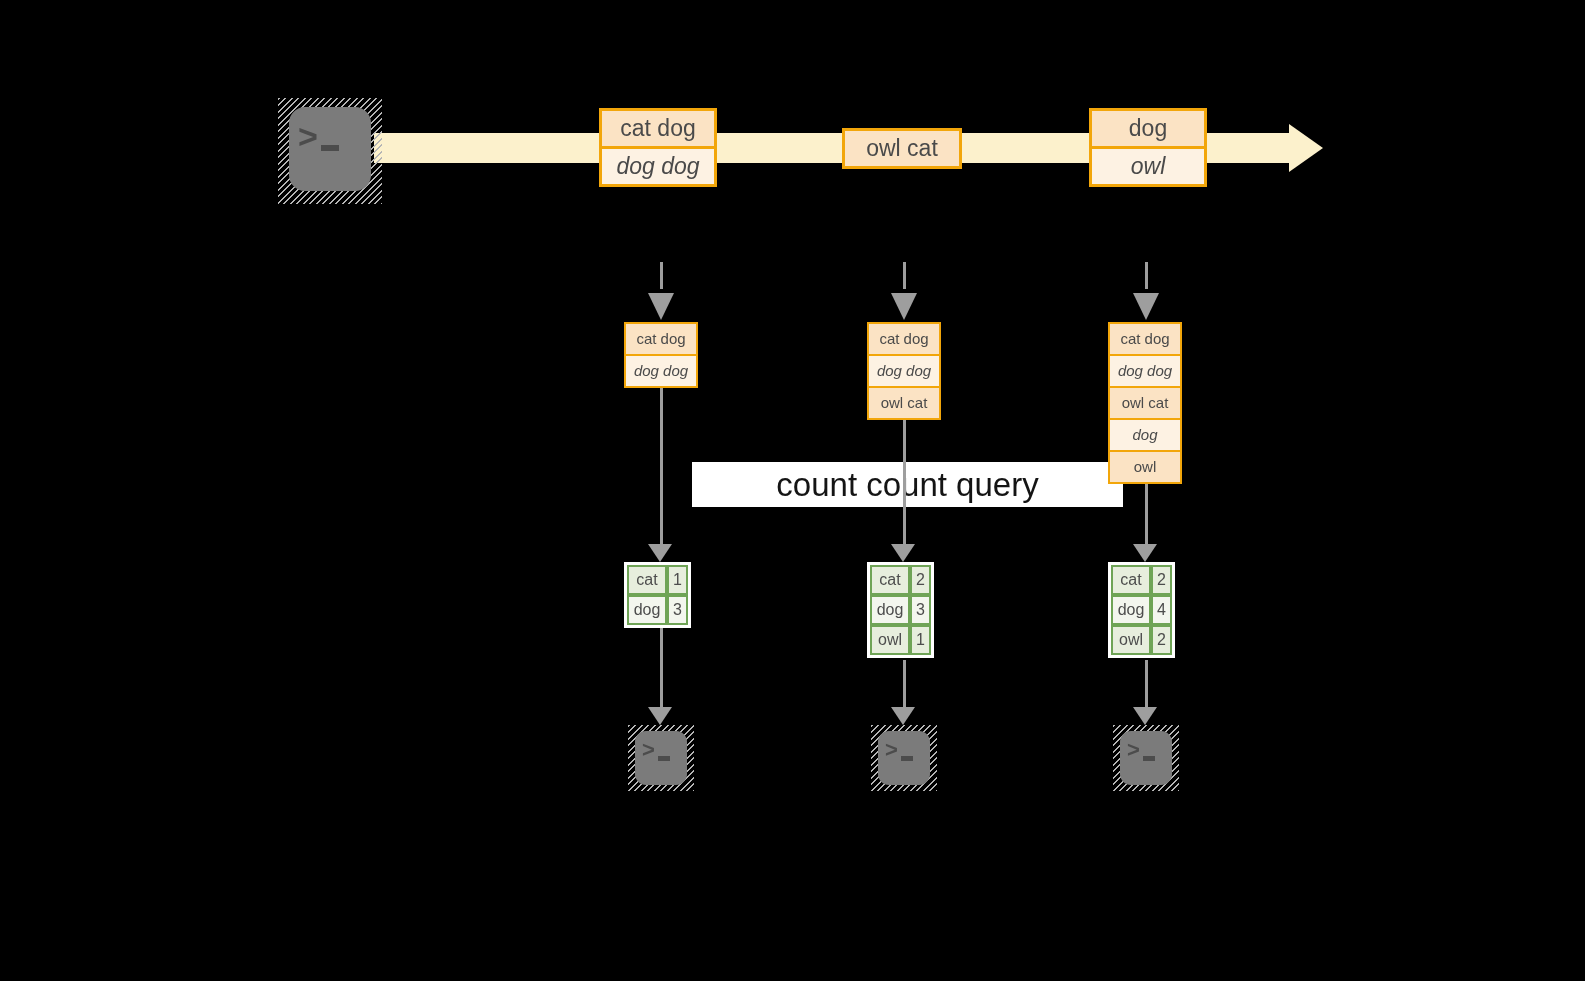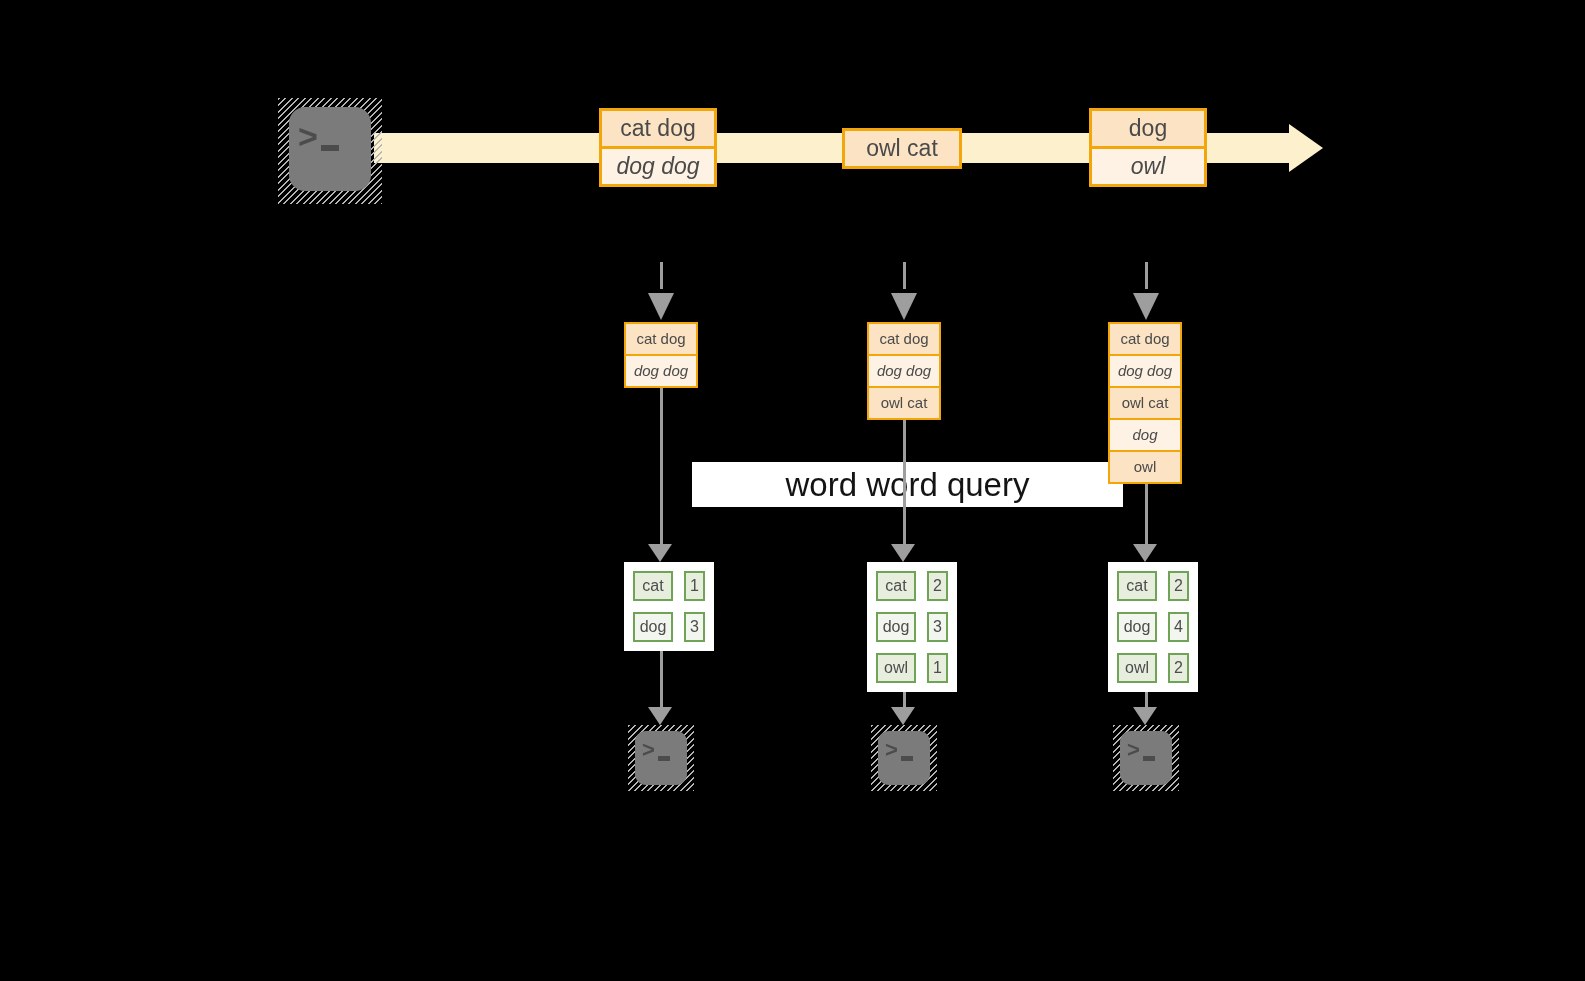--- a/index.html
+++ b/index.html
@@ -55,22 +55,22 @@
 
   
   .banner {
     position:absolute; background:#ffffff; z-index:2;
     display:flex; align-items:center; justify-content:center;
     color:#141414; font-size:33px;
   }
 
   
   .gtable {
-    position:absolute; background:#ffffff; padding:9px; z-index:4;
-    display:grid; grid-template-columns:40px 21px; gap:11px;
+    position:absolute; background:#ffffff; padding:3px; z-index:4;
+    display:grid; grid-template-columns:40px 21px; gap:0;
   }
   .gcell {
     border:2px solid var(--green); height:26px;
     display:flex; align-items:center; justify-content:center;
     font-size:16px; color:#4d4d4d;
   }
   .gfill-a { background:var(--gcellA); }
   .gfill-b { background:var(--gcellB); }
 </style>
 </head>
@@ -118,21 +118,21 @@
   </div>
   <div class="sbox" style="left:1108px; top:322px; width:70px;">
     <div class="orow fill-a">cat dog</div>
     <div class="orow fill-b">dog dog</div>
     <div class="orow fill-a">owl cat</div>
     <div class="orow fill-b">dog</div>
     <div class="orow fill-a">owl</div>
   </div>
 
   <div class="banner" style="left:692px; top:462px; width:431px; height:45px;">
-    <span>word word query</span>
+    <span>count count query</span>
   </div>
 
   <div class="vline" style="left:659.5px; top:388px; height:156px;"></div>
   <div class="head-sm" style="left:648px; top:544px;"></div>
   <div class="vline" style="left:902.5px; top:420px; height:124px;"></div>
   <div class="head-sm" style="left:891px; top:544px;"></div>
   <div class="vline" style="left:1144.5px; top:484px; height:60px;"></div>
   <div class="head-sm" style="left:1133px; top:544px;"></div>
 
   <div class="gtable" style="left:624px; top:562px;">

